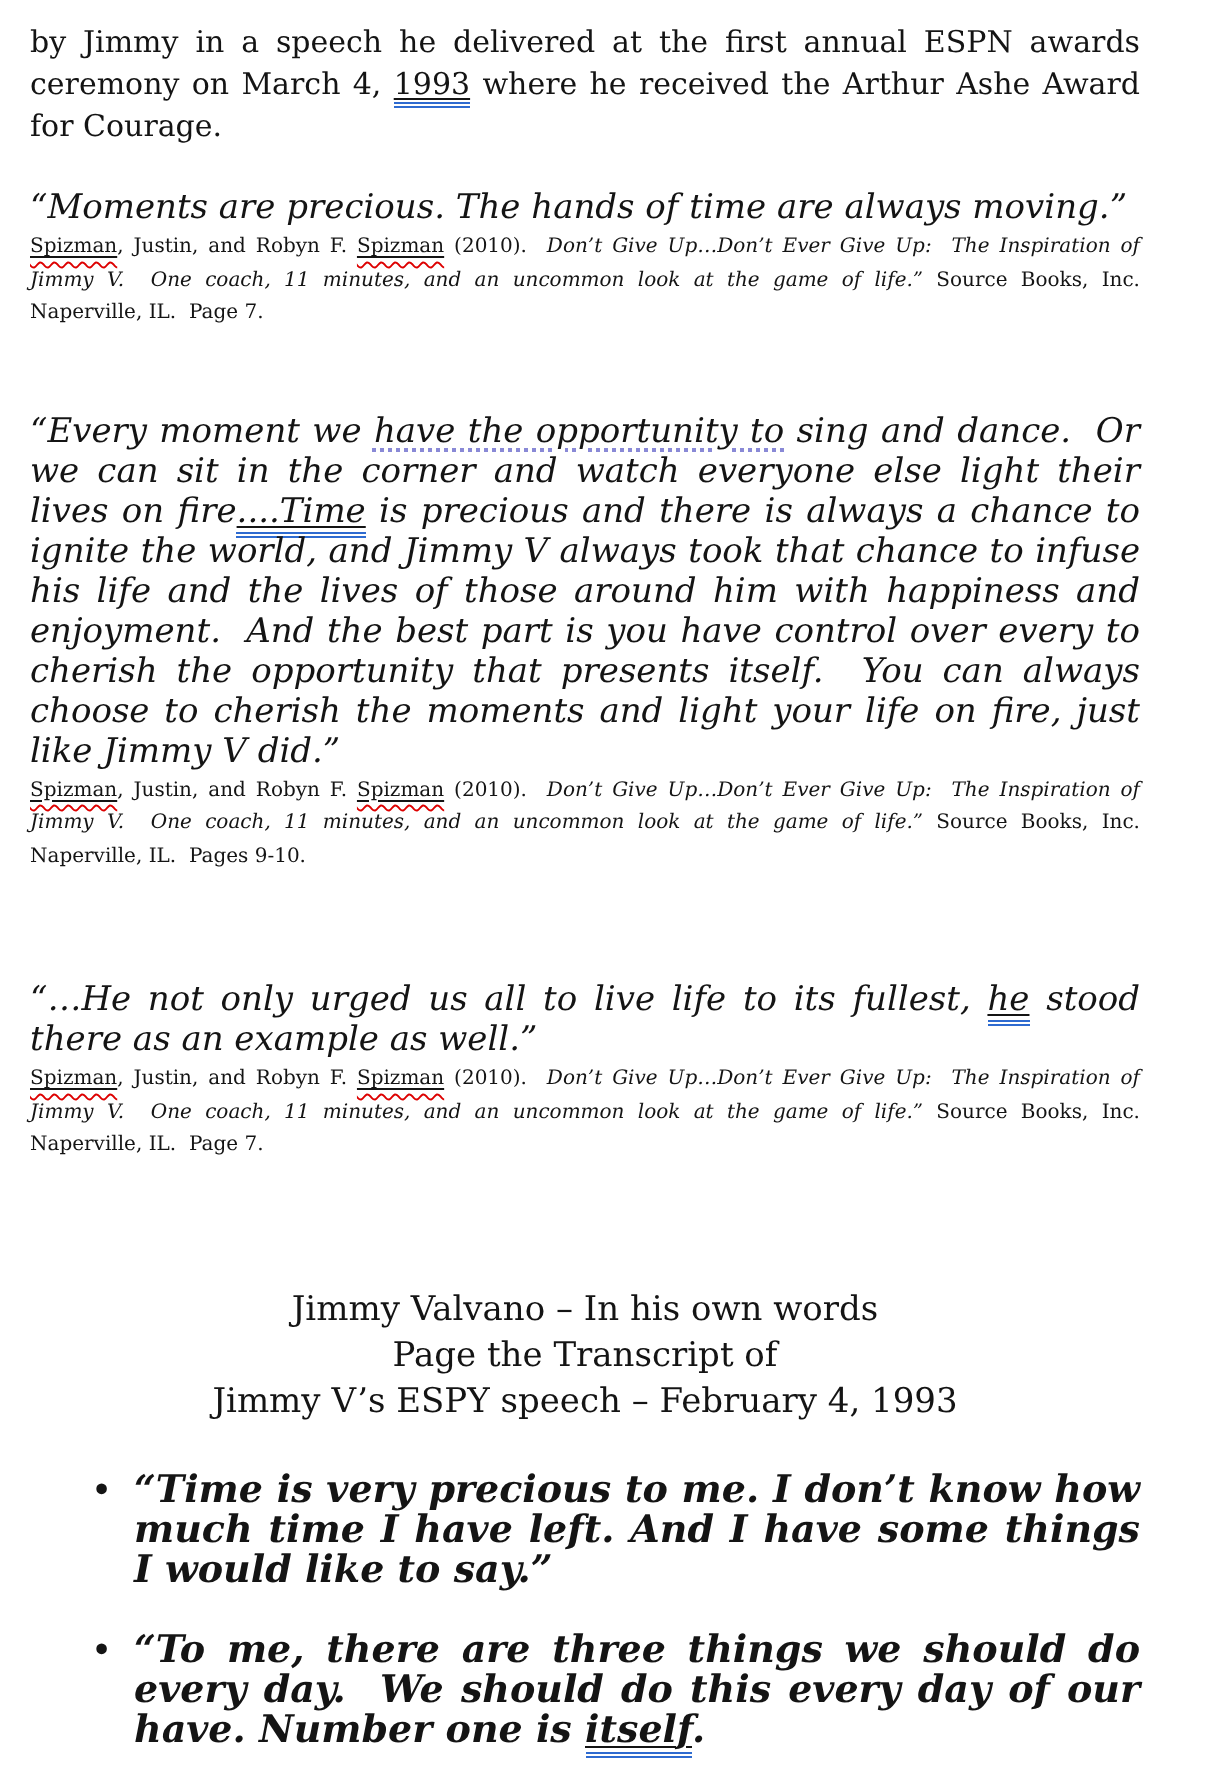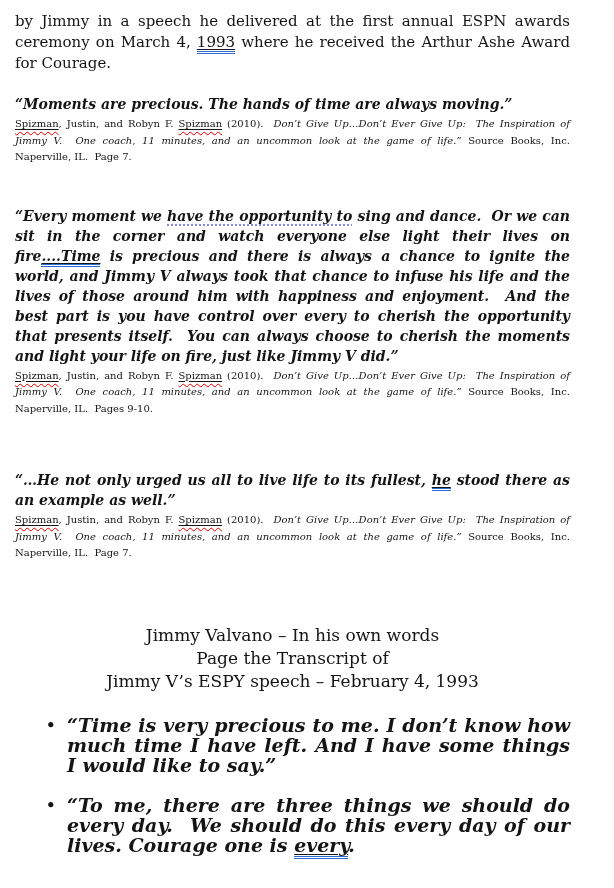--- a/index.html
+++ b/index.html
@@ -14,23 +14,23 @@
     padding: 11px 44px 0 15px;
     overflow: hidden;
   }
   .body-par {
     font-size: 15px;
     line-height: 21px;
     text-align: justify;
     white-space: pre-wrap;
   }
   .quote {
-    font-weight: bold;
+    font-weight: normal;
     font-style: italic;
-    font-size: 14px;
+    font-size: 17px;
     line-height: 20px;
     text-align: justify;
     white-space: pre-wrap;
   }
   .q1 { margin-top: 20px; }
   .q2 { margin-top: 40px; }
   .q3 { margin-top: 53px; }
   .cite {
     font-size: 10px;
     line-height: 16.5px;
@@ -116,17 +116,17 @@
     <div>Jimmy V’s ESPY speech – February 4, 1993</div>
   </div>
 
   <div class="bullets">
     <div class="bullet">
         <span class="marker">•</span>
         <div class="btext">“Time is very precious to me. I don’t know how much time I have left. And I have some things I would like to say.”</div>
       </div>
     <div class="bullet">
         <span class="marker">•</span>
-        <div class="btext"><span>“To me, there are three things we should do every day.  We should do this every day of our lives. Courage one is </span><span class="gram"><span class="u">every</span></span><span>.</span></div>
+        <div class="btext"><span>“To me, there are three things we should do every day.  We should do this every day of our have. Number one is </span><span class="gram"><span class="u">itself</span></span><span>.</span></div>
       </div>
   </div>
 
 </div>
 
 </body></html>

